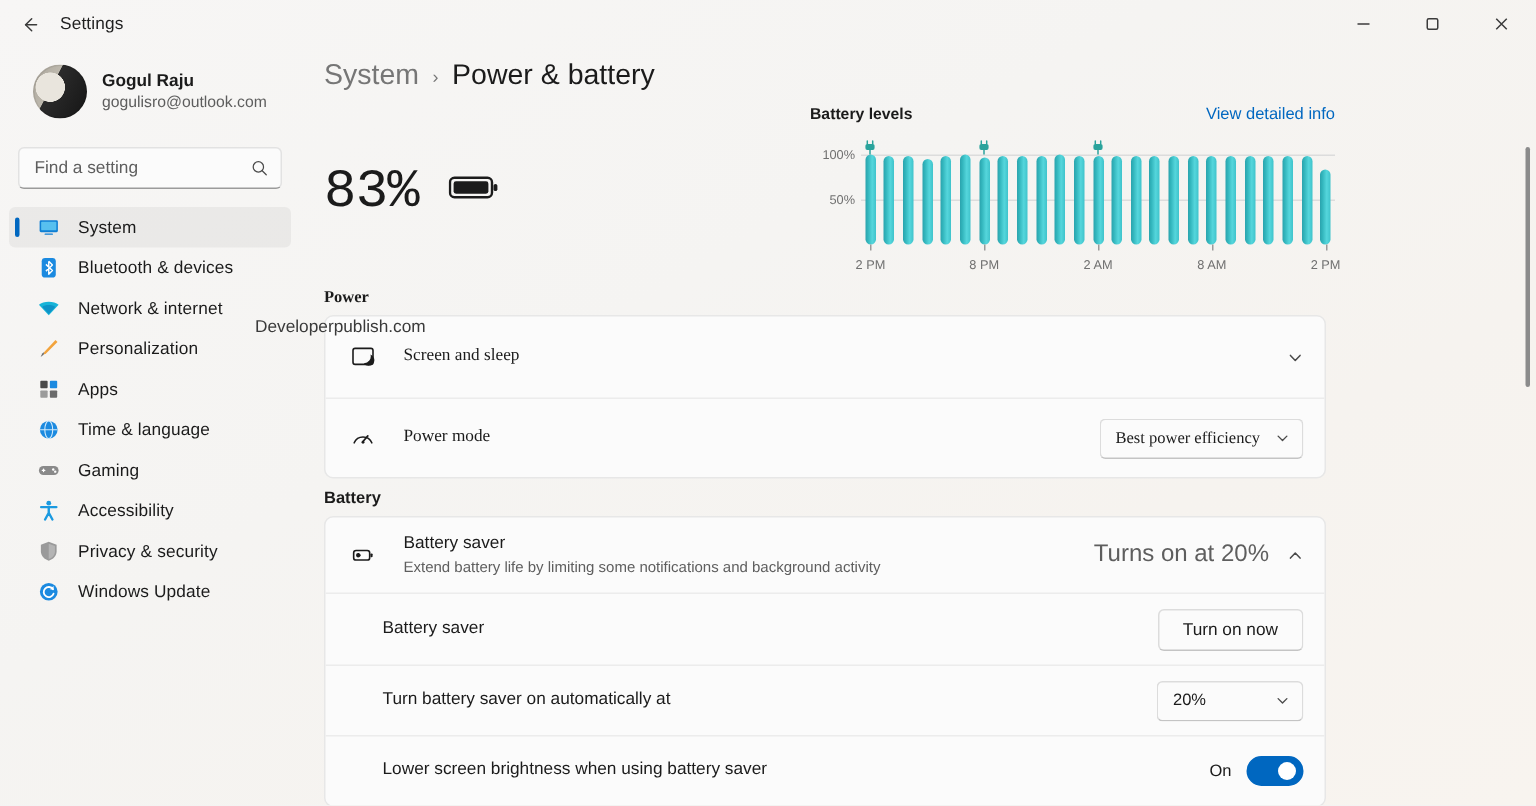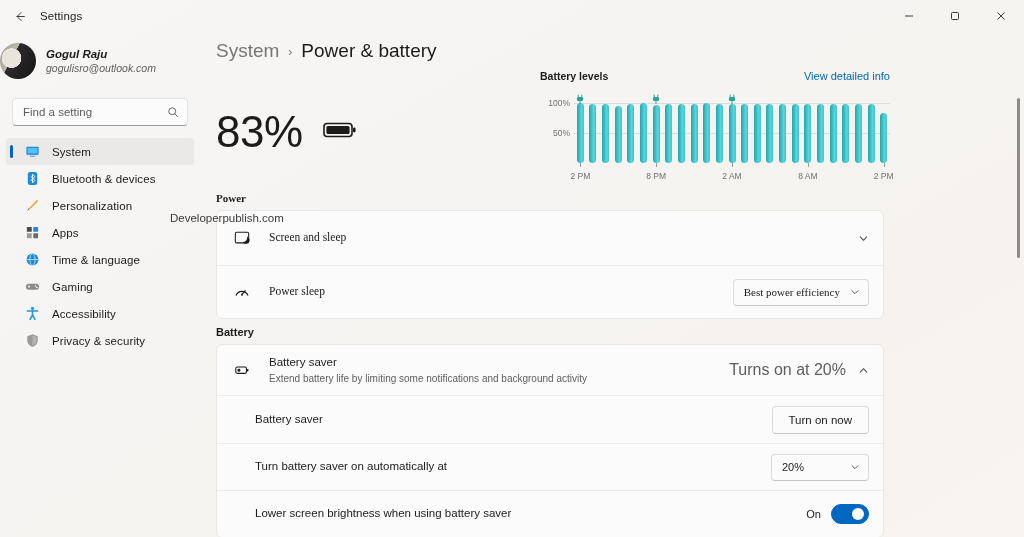--- a/index.html
+++ b/index.html
@@ -43,21 +43,21 @@
   }
 
   
   .sidebar {
     position: absolute; top: 32px; left: 0;
     width: 200px; height: 505px;
     z-index: 10;
   }
   .account {
     display: flex; align-items: center;
-    padding: 6px 0 0 0; height: 52px; font-style: italic;
+    padding: 6px 0 0 22px; height: 52px;
   }
   .avatar {
     width: 36px; height: 36px; border-radius: 50%;
     background:
       radial-gradient(circle at 32% 42%, #e9e5dd 0 30%, rgba(233,229,221,0) 31%),
       linear-gradient(118deg, #a9a49a 0%, #bdb8ad 36%, #2b2b2b 37%, #151515 100%);
     flex: 0 0 auto;
     box-shadow: 0 0 0 1px rgba(0,0,0,.07) inset;
     overflow: hidden;
   }
@@ -116,21 +116,21 @@
     padding: 8px 0 0 16px;
   }
   .crumb-sys { font-size: 19px; color: #767676; }
   .crumb-sep { font-size: 12px; color: #767676; margin: 0 9px; position: relative; top: -1px; }
   .crumb-cur { font-size: 19px; color: #1b1b1b; }
 
   .big-battery {
     position: absolute; left: 16px; top: 75px;
     display: flex; align-items: center;
   }
-  .big-pct { font-size: 44px; font-weight: 300; color: #1b1b1b; letter-spacing: -.5px; }
+  .big-pct { font-size: 36px; font-weight: 300; color: #1b1b1b; letter-spacing: -.5px; font-family: Liberation Mono, monospace; }
   .batt-glyph { margin-left: 20px; }
 
   
   .chart-card {
     position: absolute; left: 340px; top: 38px;
     width: 350px; height: 120px;
   }
   .chart-head { display: flex; align-items: baseline; justify-content: space-between; }
   .chart-title { font-size: 10.5px; font-weight: bold; color: #1b1b1b; }
   .chart-link { font-size: 11px; color: #0067c0; cursor: pointer; }
@@ -317,20 +317,29 @@
       <div class="nav-item">
         <span class="nav-ico">
           <svg width="15" height="15" viewBox="0 0 16 16">
             <rect x="3" y="1" width="10" height="14" rx="2.4" fill="#1b8ae0"></rect>
             <path d="M8 3.4 V12.6 L10.6 10 L6 5.6 M6 10.4 L10.6 6 L8 3.4" stroke="#ffffff" stroke-width="1" fill="none" stroke-linejoin="round"></path>
           </svg>
         </span>
         <span class="nav-label">Bluetooth &amp; devices</span>
       </div>
 
+      <div class="nav-item">
+        <span class="nav-ico">
+          <svg width="15" height="15" viewBox="0 0 16 16">
+            <path d="M1 5.5 C4 2.6, 12 2.6, 15 5.5 L8 13 Z" fill="#18b4d8"></path>
+            <path d="M3.4 7.1 C5.4 5.3, 10.6 5.3, 12.6 7.1 L8 12 Z" fill="#0e93c7"></path>
+          </svg>
+        </span>
+        <span class="nav-label">Network &amp; internet</span>
+      </div>
 
       <div class="nav-item">
         <span class="nav-ico">
           <svg width="15" height="15" viewBox="0 0 16 16">
             <path d="M12.8 1.8 L14.2 3.2 L6.2 11.2 L4.3 12.2 L4.8 10.3 Z" fill="#f2a33c"></path>
             <path d="M4.8 10.3 L4.3 12.2 L2.2 13.8 L3.4 11.4 Z" fill="#6b6b6b"></path>
           </svg>
         </span>
         <span class="nav-label">Personalization</span>
       </div>
@@ -386,20 +395,30 @@
       <div class="nav-item">
         <span class="nav-ico">
           <svg width="15" height="15" viewBox="0 0 16 16">
             <path d="M8 1.3 L13.6 3.4 V8 C13.6 11.4, 11 13.8, 8 14.7 C5 13.8, 2.4 11.4, 2.4 8 V3.4 Z" fill="#9a9a9a"></path>
             <path d="M8 2.6 L12.4 4.2 V8 C12.4 10.8, 10.4 12.8, 8 13.5 Z" fill="#b4b4b4"></path>
           </svg>
         </span>
         <span class="nav-label">Privacy &amp; security</span>
       </div>
 
+      <div class="nav-item">
+        <span class="nav-ico">
+          <svg width="15" height="15" viewBox="0 0 16 16">
+            <circle cx="8" cy="8" r="6.3" fill="#1b8ae0"></circle>
+            <path d="M11 6.2 A3.6 3.6 0 1 0 11.4 9.4" stroke="#ffffff" stroke-width="1.3" fill="none" stroke-linecap="round"></path>
+            <path d="M11.4 3.9 L11.5 6.6 L8.8 6.3 Z" fill="#ffffff"></path>
+          </svg>
+        </span>
+        <span class="nav-label">Windows Update</span>
+      </div>
 
     </div>
   </div>
 
   <div class="content">
 
     <div class="breadcrumb">
       <span class="crumb-sys">System</span>
       <span class="crumb-sep">›</span>
       <span class="crumb-cur">Power &amp; battery</span>
@@ -508,21 +527,21 @@
 
         <div class="row clickable" style="min-height:53px">
           <span class="row-ico">
             <svg width="16" height="16" viewBox="0 0 18 18">
               <path d="M2.4 12.6 A7.2 7.2 0 0 1 15.6 12.6" stroke="currentColor" stroke-width="1.2" fill="none" stroke-linecap="round"></path>
               <path d="M9 11.6 L12.6 7.4" stroke="currentColor" stroke-width="1.3" stroke-linecap="round"></path>
               <circle cx="9" cy="12.2" r="1.1" fill="currentColor"></circle>
             </svg>
           </span>
           <div class="row-text">
-            <span class="row-title">Power sleep</span>
+            <span class="row-title">Power mode</span>
           </div>
           <div class="row-right">
             <div class="combo wide">
               <span class="cv">Best power efficiency</span>
               <span class="chev">
                 <svg width="10" height="10" viewBox="0 0 12 12">
                     <path d="M2.5 4.5 L6 8 L9.5 4.5" stroke="currentColor" stroke-width="1.1" fill="none" stroke-linecap="round" stroke-linejoin="round"></path>
                   </svg>
               </span>
             </div>

